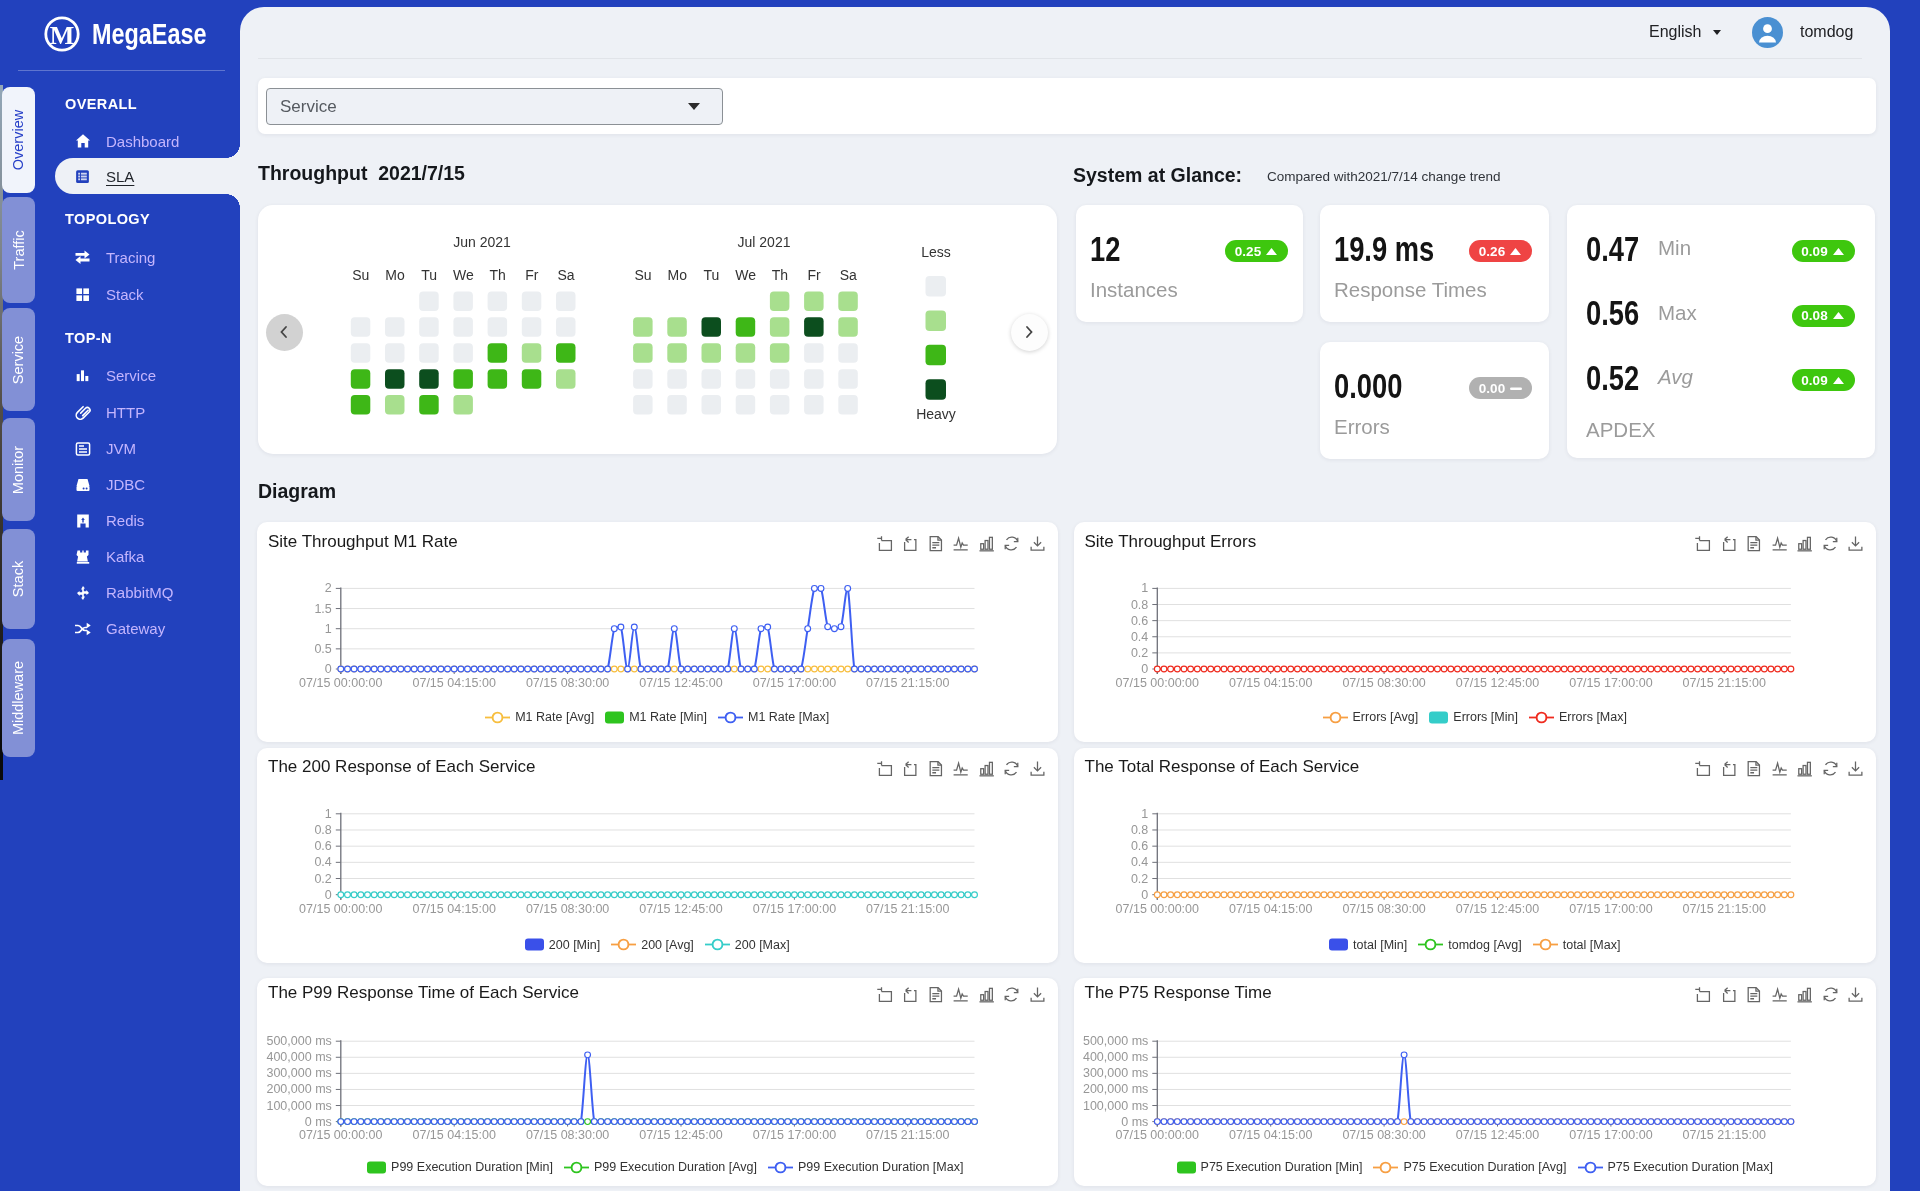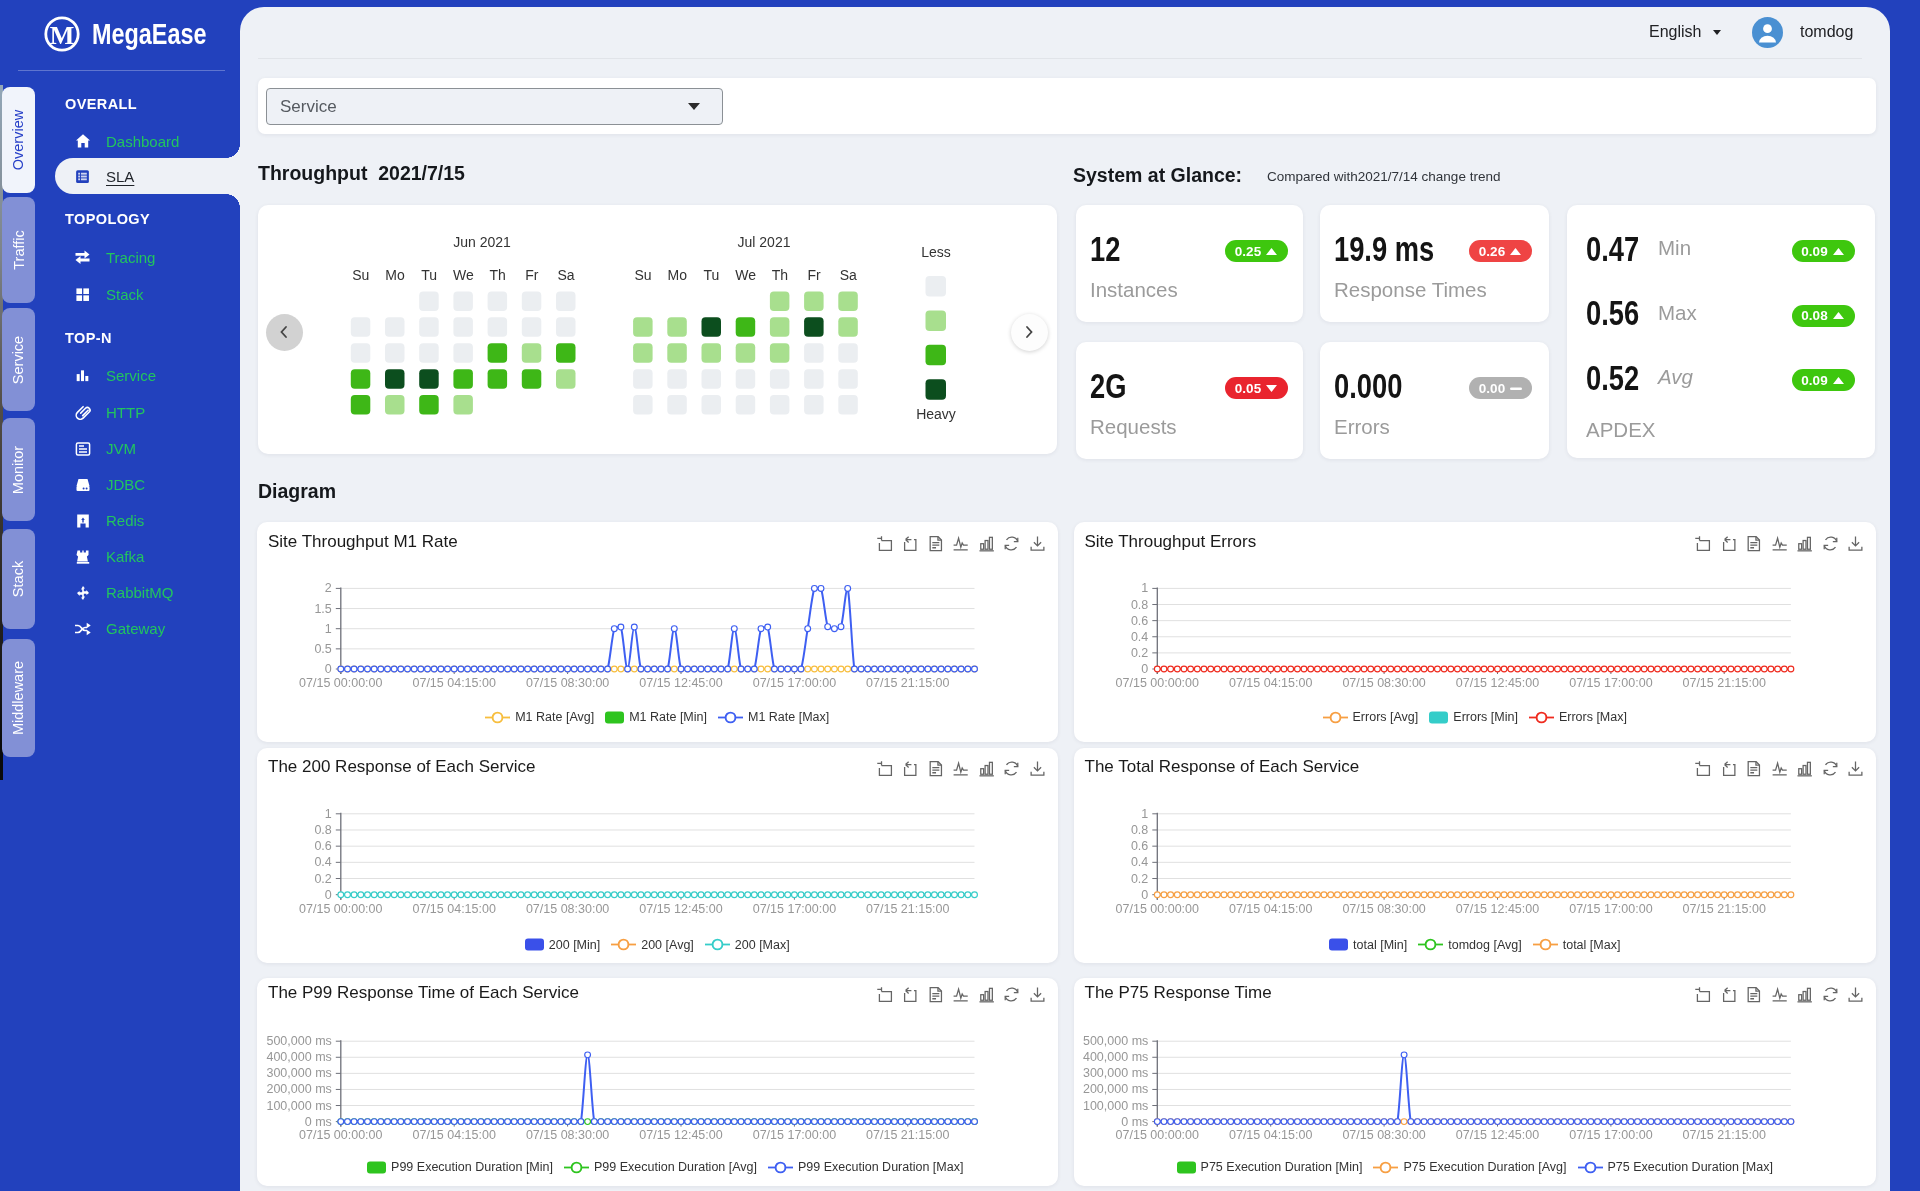--- a/index.html
+++ b/index.html
@@ -1,21 +1,21 @@
 <!DOCTYPE html>
 <html><head><meta charset="utf-8">
 <style>
 * { margin:0; padding:0; box-sizing:border-box; }
 html,body { width:1920px; height:1191px; overflow:hidden; }
 body { font-family:"Liberation Sans", sans-serif; background:#2241bd; position:relative; }
 #edge { position:absolute; left:0; top:85px; width:3px; height:695px;
   background:linear-gradient(#93a7b8,#7c8288 25%,#55504a 45%,#35312c 65%,#0a0a0a 95%); }
 #sidebar { position:absolute; left:0; top:0; width:240px; height:1191px; }
 .sgroup { position:absolute; left:65px; font-size:14.5px; font-weight:bold; color:#fff; letter-spacing:0.4px; }
-.sitem { position:absolute; left:74px; height:26px; display:flex; align-items:center; color:#22c55e; font-size:15px; }
+.sitem { position:absolute; left:74px; height:26px; display:flex; align-items:center; color:#c4b5fd; font-size:15px; }
 .sicon { width:17px; display:inline-flex; justify-content:center; }
 .slabel { margin-left:15px; }
 #slapill { position:absolute; left:55px; top:158px; width:185px; height:36px; background:#eef1f6;
   border-radius:18px 0 0 18px; display:flex; align-items:center; padding-left:19px; font-size:15px; }
 #slapill .sicon { margin-right:15px; }
 .cornert, .cornerb { position:absolute; right:0; width:14px; height:14px; }
 .cornert { top:-14px; background:radial-gradient(circle at 0 0, transparent 13.7px, #eef1f6 14px); }
 .cornerb { bottom:-14px; background:radial-gradient(circle at 0 100%, transparent 13.7px, #eef1f6 14px); }
 .vtab { position:absolute; left:2px; width:33px; border-radius:8px; background:#8290d6;
   display:flex; align-items:center; justify-content:center; }
@@ -206,21 +206,21 @@
     <span style="margin-left:13px;font-size:17px;color:#555a60;">Service</span>
     <div style="position:absolute;right:22px;width:0;height:0;border-left:6.5px solid transparent;border-right:6.5px solid transparent;border-top:7.5px solid #2b2b2b;"></div>
   </div>
 </div>
 <div class="h1" style="left:18px;top:154.5px;">Throughput&nbsp; 2021/7/15</div>
 <div class="h1" style="left:833px;top:156.5px;">System at Glance:</div>
 <div style="position:absolute;left:1027px;top:162px;font-size:13.5px;color:#30343a;">Compared with2021/7/14 change trend</div>
 <div class="h1" style="left:18px;top:472.5px;">Diagram</div>
 </div>
 <div id="overlay" style="position:absolute;left:0;top:0;width:1920px;height:1191px;pointer-events:none;">
-<div class="card" style="left:258px;top:205px;width:799px;height:249px;">
+<div class="card" style="left:258px;top:205px;width:799px;height:249px;border-radius:15px;">
       <svg width="799" height="249" viewBox="0 0 799 249" style="position:absolute;left:0;top:0;">
         <text x="224" y="42" text-anchor="middle" font-size="14" fill="#333">Jun 2021</text>
         <text x="102.8" y="75" text-anchor="middle" font-size="14" fill="#333">Su</text>
         <text x="137.0" y="75" text-anchor="middle" font-size="14" fill="#333">Mo</text>
         <text x="171.2" y="75" text-anchor="middle" font-size="14" fill="#333">Tu</text>
         <text x="205.4" y="75" text-anchor="middle" font-size="14" fill="#333">We</text>
         <text x="239.6" y="75" text-anchor="middle" font-size="14" fill="#333">Th</text>
         <text x="273.8" y="75" text-anchor="middle" font-size="14" fill="#333">Fr</text>
         <text x="308.0" y="75" text-anchor="middle" font-size="14" fill="#333">Sa</text>
         <text x="506" y="42" text-anchor="middle" font-size="14" fill="#333">Jul 2021</text>
@@ -322,30 +322,20 @@
     </div>
 <div class="card" style="left:1320px;top:205px;width:229px;height:117px;">
       <div class="mnum" style="left:14px;top:25.5px;">19.9 ms</div>
       <div class="badge" style="left:149.0px;top:35px;background:#ef4444;">
         <span>0.26</span>
         <svg width="12" height="7" viewBox="0 0 12 7">
           <path d="M0 7 L5.5 0 L11 7 Z" fill="#fff"></path>
         </svg>
       </div>
       <div class="mlabel" style="left:14px;top:73px;">Response Times</div>
-    </div>
-<div class="card" style="left:1076px;top:342px;width:227px;height:117px;">
-      <div class="mnum" style="left:14px;top:25.5px;">2G</div>
-      <div class="badge" style="left:149.0px;top:35px;background:#e9242e;">
-        <span>0.05</span>
-        <svg width="12" height="7" viewBox="0 0 12 7">
-          <path d="M0 0 L5.5 7 L11 0 Z" fill="#fff"></path>
-        </svg>
-      </div>
-      <div class="mlabel" style="left:14px;top:73px;">Requests</div>
     </div>
 <div class="card" style="left:1320px;top:342px;width:229px;height:117px;">
       <div class="mnum" style="left:14px;top:25.5px;">0.000</div>
       <div class="badge" style="left:149.0px;top:35px;background:#b1b1b1;">
         <span>0.00</span>
         <svg width="12" height="7" viewBox="0 0 12 7">
           <rect x="0" y="2.5" width="12" height="2.6" rx="1.3" fill="#fff"></rect>
         </svg>
       </div>
       <div class="mlabel" style="left:14px;top:73px;">Errors</div>

